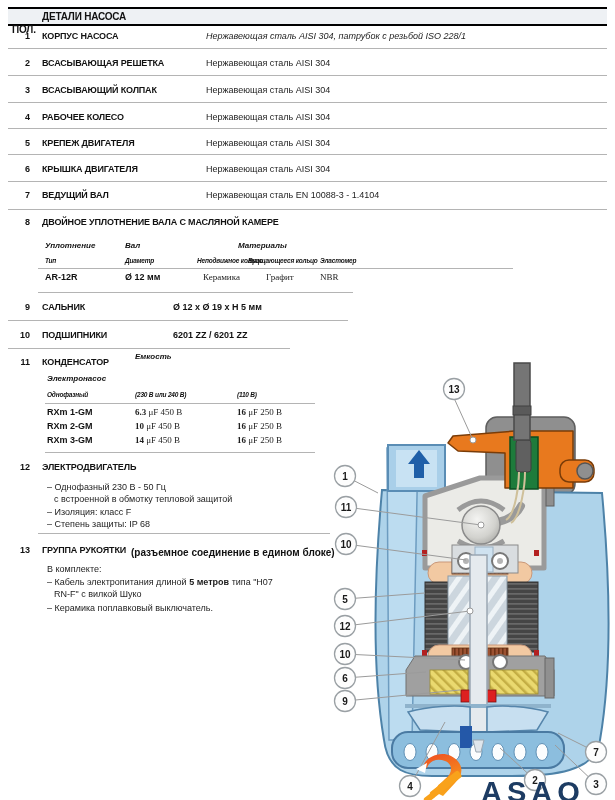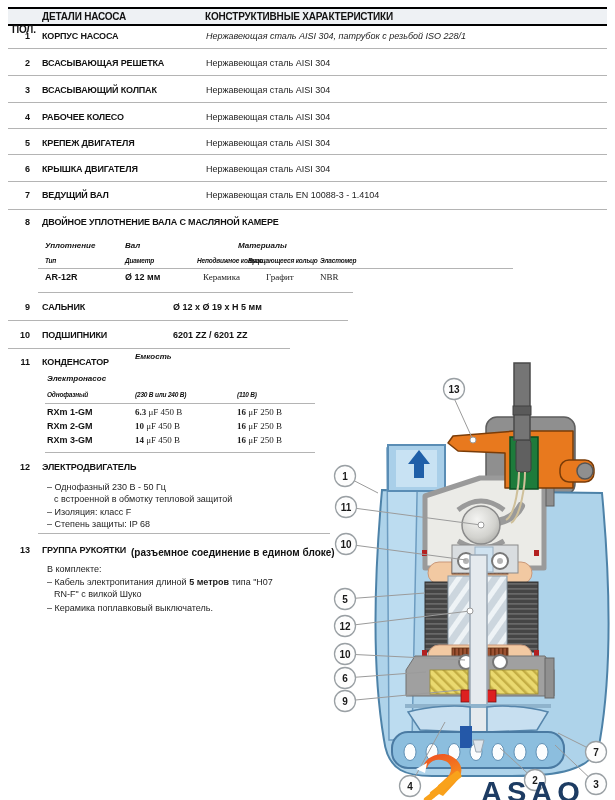--- a/index.html
+++ b/index.html
@@ -28,21 +28,20 @@
 </head>
 <body>
 
 <div class="page">
 
   <div class="hdr-bar" style="top:7px;height:2px;"></div>
   <div class="hdr-bg"></div>
   <div class="hdr-bar" style="top:24px;height:2px;"></div>
   <span class="abs hdr-txt" style="left:12px;top:24px;">ПОЛ.</span>
   <span class="abs hdr-txt" style="left:42px;top:11px;">ДЕТАЛИ НАСОСА</span>
-  <span class="abs hdr-txt" style="left:205px;top:11px;">КОНСТРУКТИВНЫЕ ХАРАКТЕРИСТИКИ</span>
 
   <div>
     <span class="num" style="top:31px;">1</span>
     <span class="lbl" style="top:31px;">КОРПУС НАСОСА</span>
     <span class="val" style="top:31px;font-style:italic;">Нержавеющая сталь AISI 304, патрубок с резьбой ISO 228/1</span>
   </div>
   <div class="sep" style="top:48px;left:8px;width:599px;"></div>
   <div>
     <span class="num" style="top:58px;">2</span>
     <span class="lbl" style="top:58px;">ВСАСЫВАЮЩАЯ РЕШЕТКА</span>

